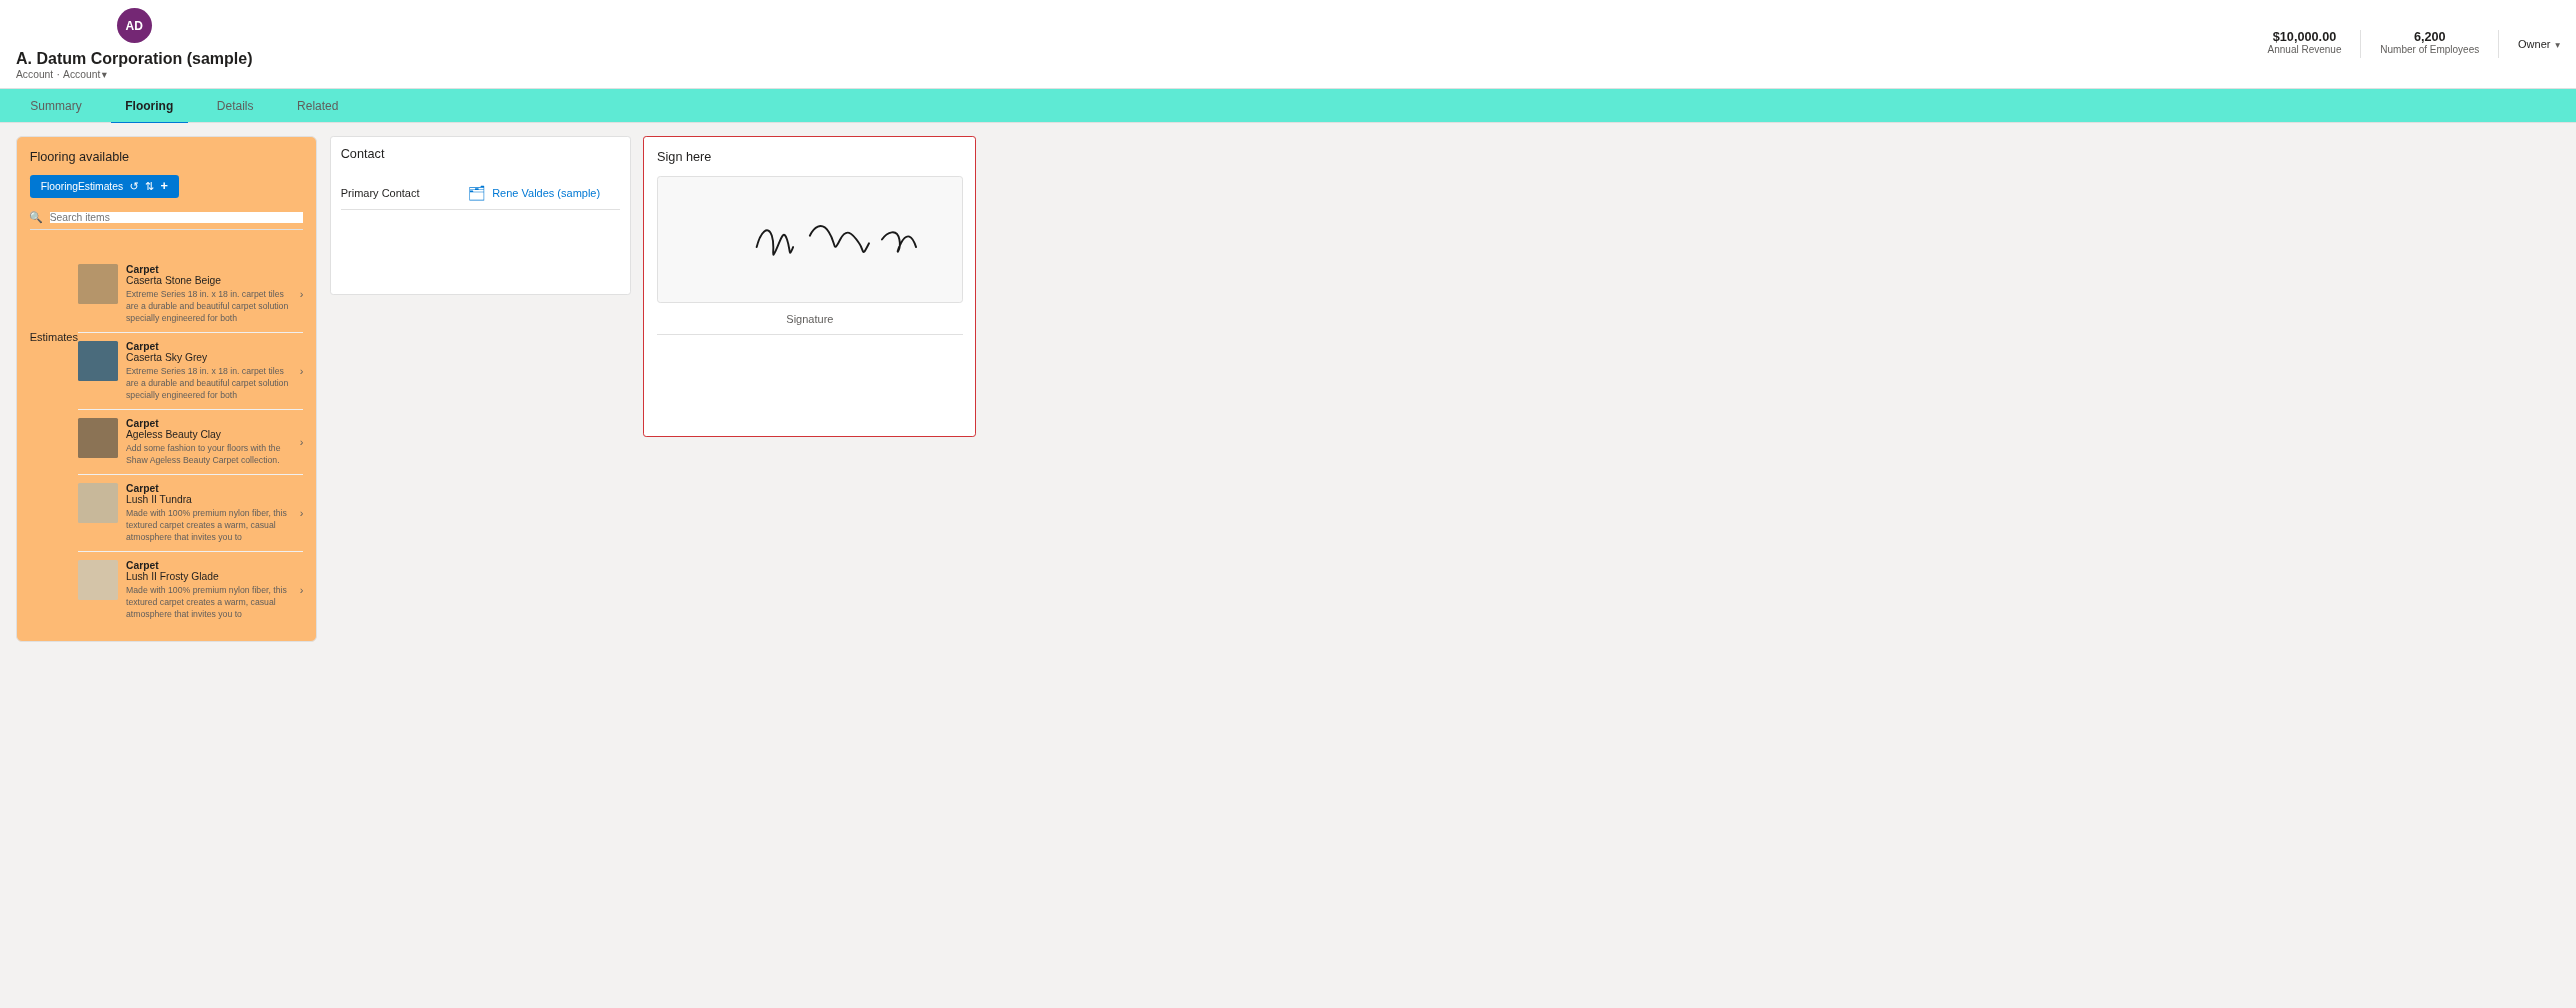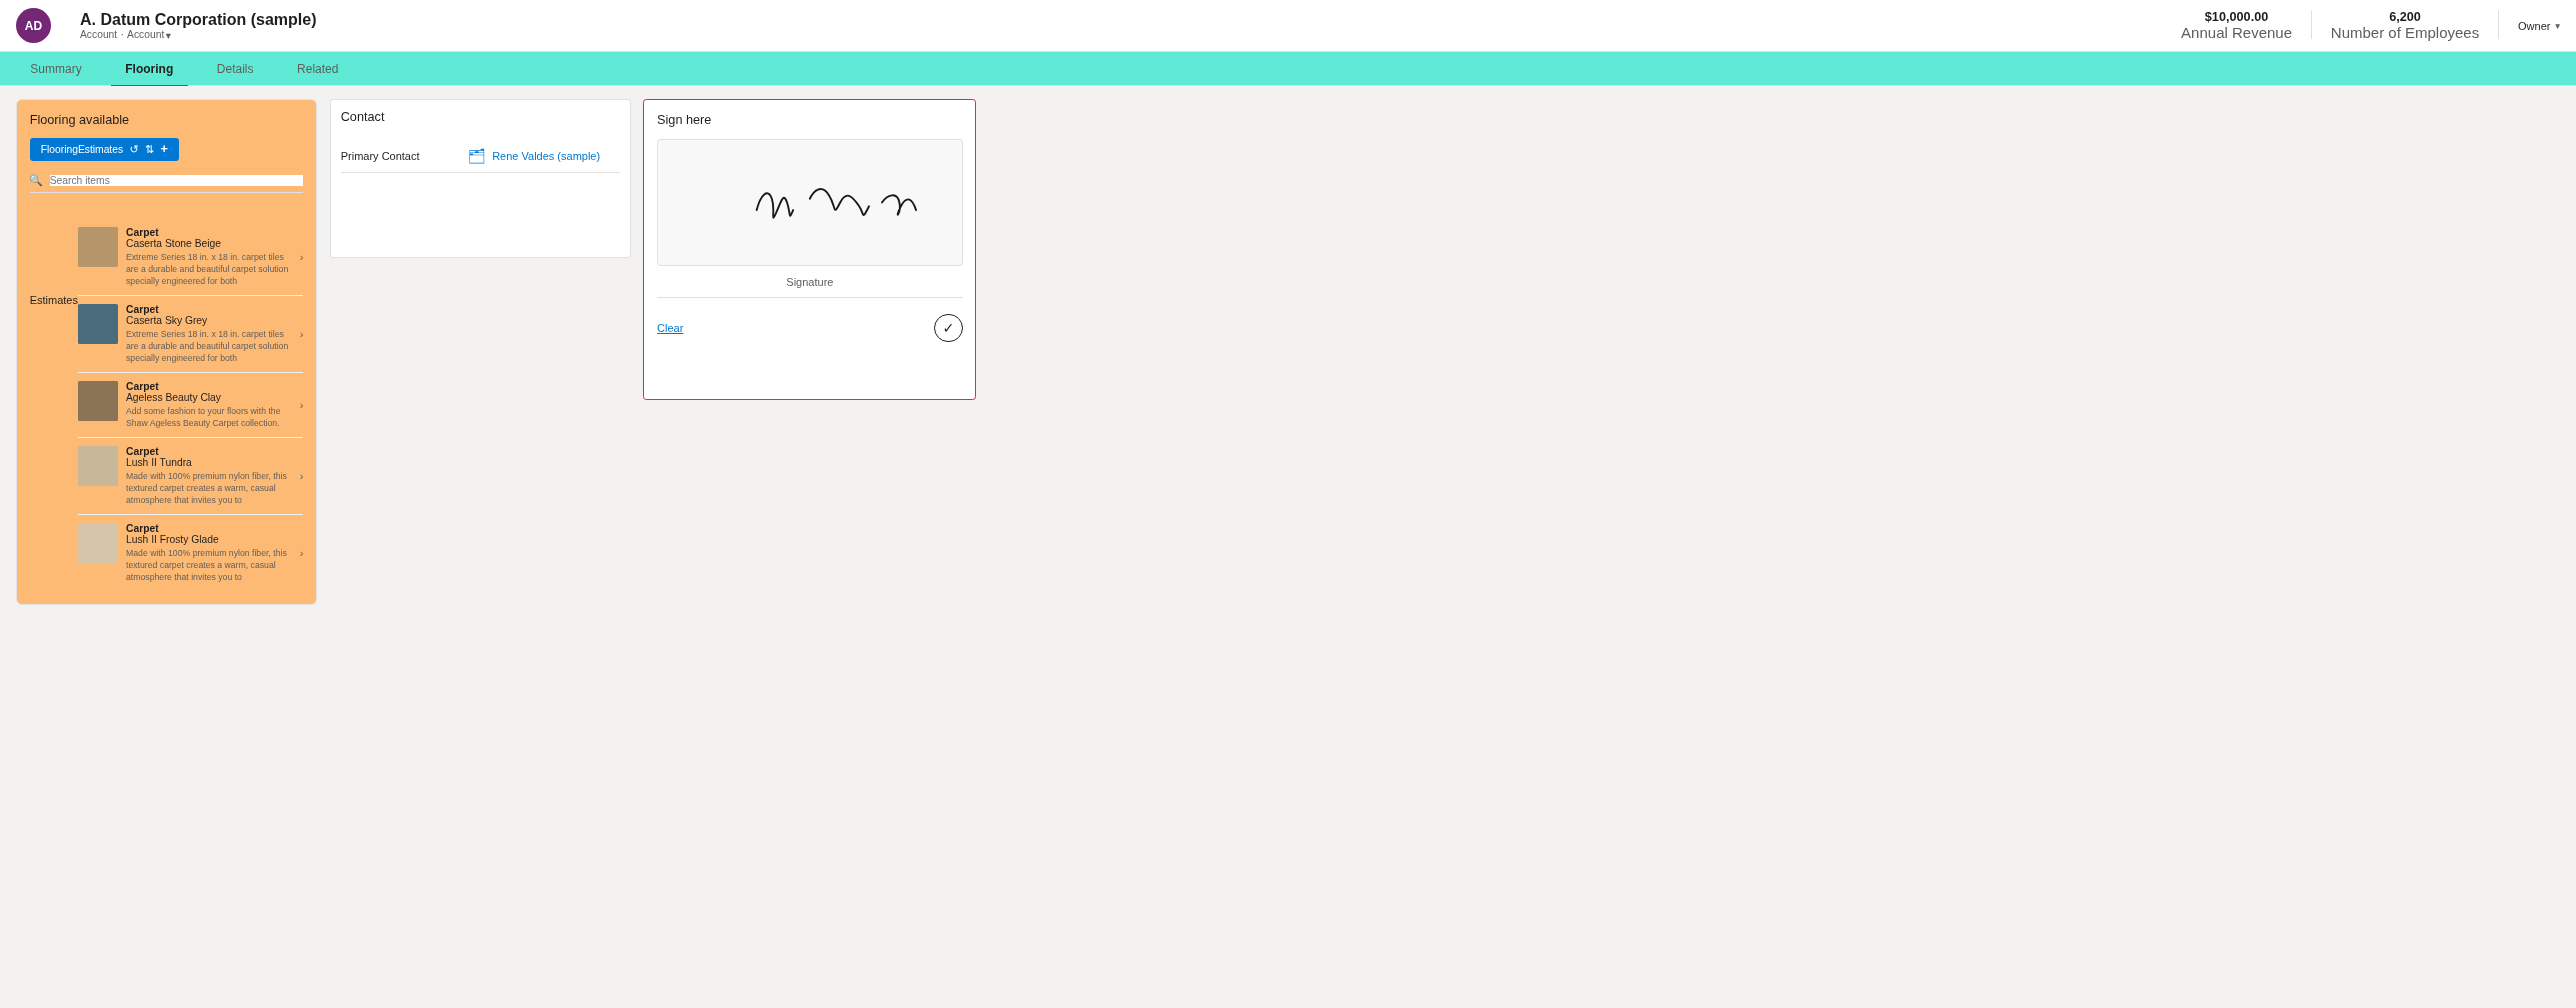--- a/index.html
+++ b/index.html
@@ -10,21 +10,22 @@
       background: #fff;
       border-bottom: 0.8px solid #e0e0e0;
       padding: 8px 16px;
       display: flex;
       align-items: center;
       justify-content: space-between;
     }
     .header-left {
       display: flex;
       align-items: center;
-      gap: 29px;
+      gap: 7px;
+      flex-direction: column;
     }
     .avatar {
       width: 35px;
       height: 35px;
       border-radius: 50%;
       background: #742774;
       color: #fff;
       display: flex;
       align-items: center;
       justify-content: center;
@@ -59,21 +60,21 @@
     }
     .header-stat {
       text-align: center;
     }
     .header-stat-value {
       font-size: 12.7px;
       font-weight: 600;
       color: #201f1e;
     }
     .header-stat-label {
-      font-size: 15px;
+      font-size: 10px;
       color: #605e5c;
     }
     .header-divider {
       width: 0.8px;
       height: 28.5px;
       background: #e0e0e0;
     }
     .owner-section {
       display: flex;
       align-items: center;
@@ -467,22 +468,16 @@
         <path d="M130,90 C135,70 145,60 150,75 C155,90 148,110 155,95 C162,80 165,65 170,80 C175,95 172,105 178,90" stroke="#1a1a1a" stroke-width="2.5" fill="none" stroke-linecap="round" stroke-linejoin="round"></path>
         <path d="M200,75 C205,65 215,55 225,70 C235,85 230,100 240,80 C248,65 255,70 265,85 C272,95 268,105 278,85" stroke="#1a1a1a" stroke-width="2.5" fill="none" stroke-linecap="round" stroke-linejoin="round"></path>
         <path d="M295,80 C302,70 315,65 318,80 C321,95 310,105 320,85 C328,70 335,75 340,90" stroke="#1a1a1a" stroke-width="2.5" fill="none" stroke-linecap="round" stroke-linejoin="round"></path>
       </svg>
     </div>
 
     <div class="signature-label">Signature</div>
 
     <div class="sign-divider"></div>
 
-    <div class="sign-actions">
-      <span class="clear-link">Clear</span>
-      <div class="confirm-circle">
-        <span>✓</span>
-      </div>
-    </div>
   </div>
 
 </div>
 
 
 </body></html>

